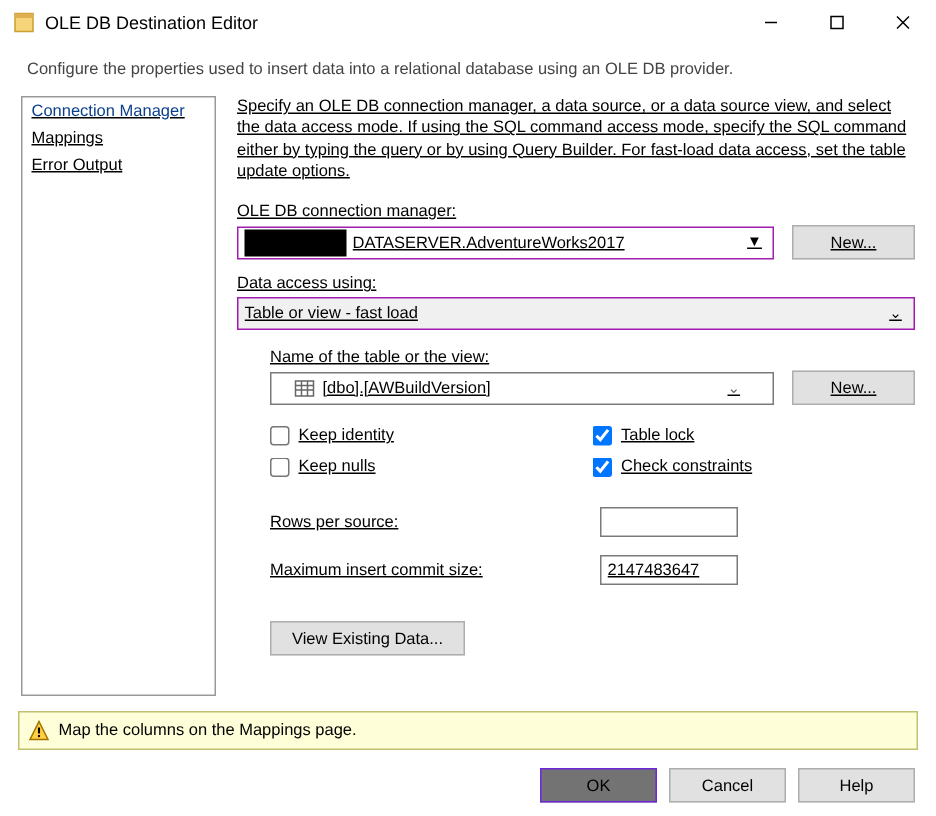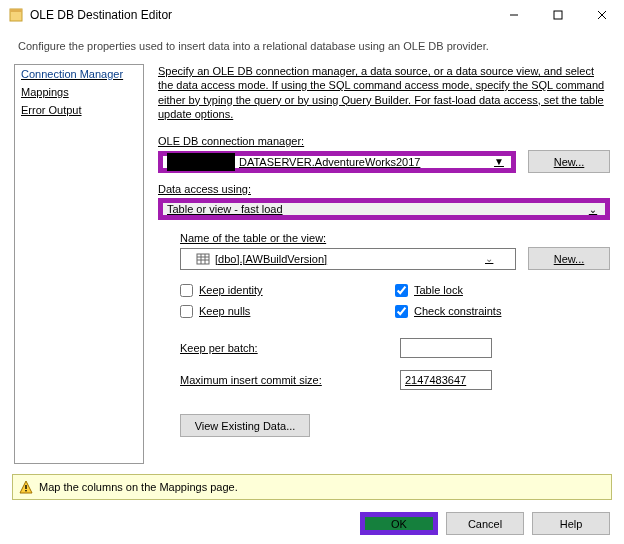--- a/index.html
+++ b/index.html
@@ -17,21 +17,21 @@
 .body-area { display: flex; padding: 0 14px; height: 400px; text-decoration: underline; }
 .sidebar { width: 130px; border: 1px solid #999; background: #fff; }
 .sidebar .item { padding: 3px 6px; cursor: default; }
 .sidebar .item.sel { color: #0a3f8a; }
 
 .main { flex: 1; padding: 0 0 0 14px; display: flex; flex-direction: column; }
 .description { font-size: 11px; line-height: 1.3; margin-bottom: 14px; }
 
 .label { font-size: 11px; margin-bottom: 3px; }
 .row-dd { display: flex; align-items: center; margin-bottom: 10px; }
-.dd { height: 22px; border: 5px solid #a21caf; display: flex; align-items: center; padding: 0 4px; background: #fff; position: relative; }
+.dd { height: 22px; border: 1px solid #a21caf; display: flex; align-items: center; padding: 0 4px; background: #fff; position: relative; }
 .dd .txt { flex: 1; white-space: nowrap; overflow: hidden; }
 .dd .arrow { width: 16px; text-align: center; font-size: 10px; }
 .dd.combo { background: #f0f0f0; }
 
 .black-chip { background: #000; width: 68px; height: 18px; display: inline-block; margin-right: 4px; }
 
 .btn { height: 23px; border: 1px solid #adadad; background: #e1e1e1; display: inline-flex; align-items: center; justify-content: center; cursor: default; }
 
 .table-row { display: flex; align-items: center; margin-bottom: 10px; }
 .tv-dd { display: flex; flex: 1; height: 22px; border: 1px solid #7a7a7a; align-items: center; padding: 0 14px; background: #fff; }
@@ -47,21 +47,21 @@
 .field-row .lab { width: 220px; }
 .field-row input.tb { width: 92px; height: 20px; border: 1px solid #7a7a7a; padding: 0 4px; }
 
 .view-existing { margin-top: 18px; margin-left: 22px; }
 
 .warning-bar { margin: 10px 12px 0 12px; border: 1px solid #c0c070; background: #feffd8; display: flex; align-items: center; padding: 4px 6px; height: 26px; }
 .warning-bar .wicon { margin-right: 6px; display: flex; }
 
 .footer { display: flex; justify-content: flex-end; gap: 8px; padding: 12px 14px; }
 .footer .btn { width: 78px; }
-.footer .btn.primary { border: 5px solid #6d28d9; background: #15803d; }
+.footer .btn.primary { border: 1px solid #6d28d9; background: #737373; }
 </style>
 </head>
 <body>
 
 <div class="titlebar">
   <span class="icon">
     <svg viewBox="0 0 16 16">
         <rect x="2" y="2" width="12" height="12" fill="#f6d47a" stroke="#c8a030"></rect>
         <rect x="2" y="2" width="12" height="3" fill="#e0b050"></rect>
       </svg>
@@ -150,21 +150,21 @@
           <input type="checkbox" style="">
           <span>Keep nulls</span>
         </label>
       <label class="cb">
           <input type="checkbox" checked="" style="">
           <span>Check constraints</span>
         </label>
     </div>
 
     <div class="field-row">
-      <span class="lab">Keep per batch:</span>
+      <span class="lab">Rows per source:</span>
       <input class="tb" type="text" value="" style="">
     </div>
     <div class="field-row">
       <span class="lab">Maximum insert commit size:</span>
       <input class="tb" type="text" value="2147483647" style="">
     </div>
 
     <div class="view-existing">
       <div class="btn" style="width:130px">View Existing Data...</div>
     </div>

